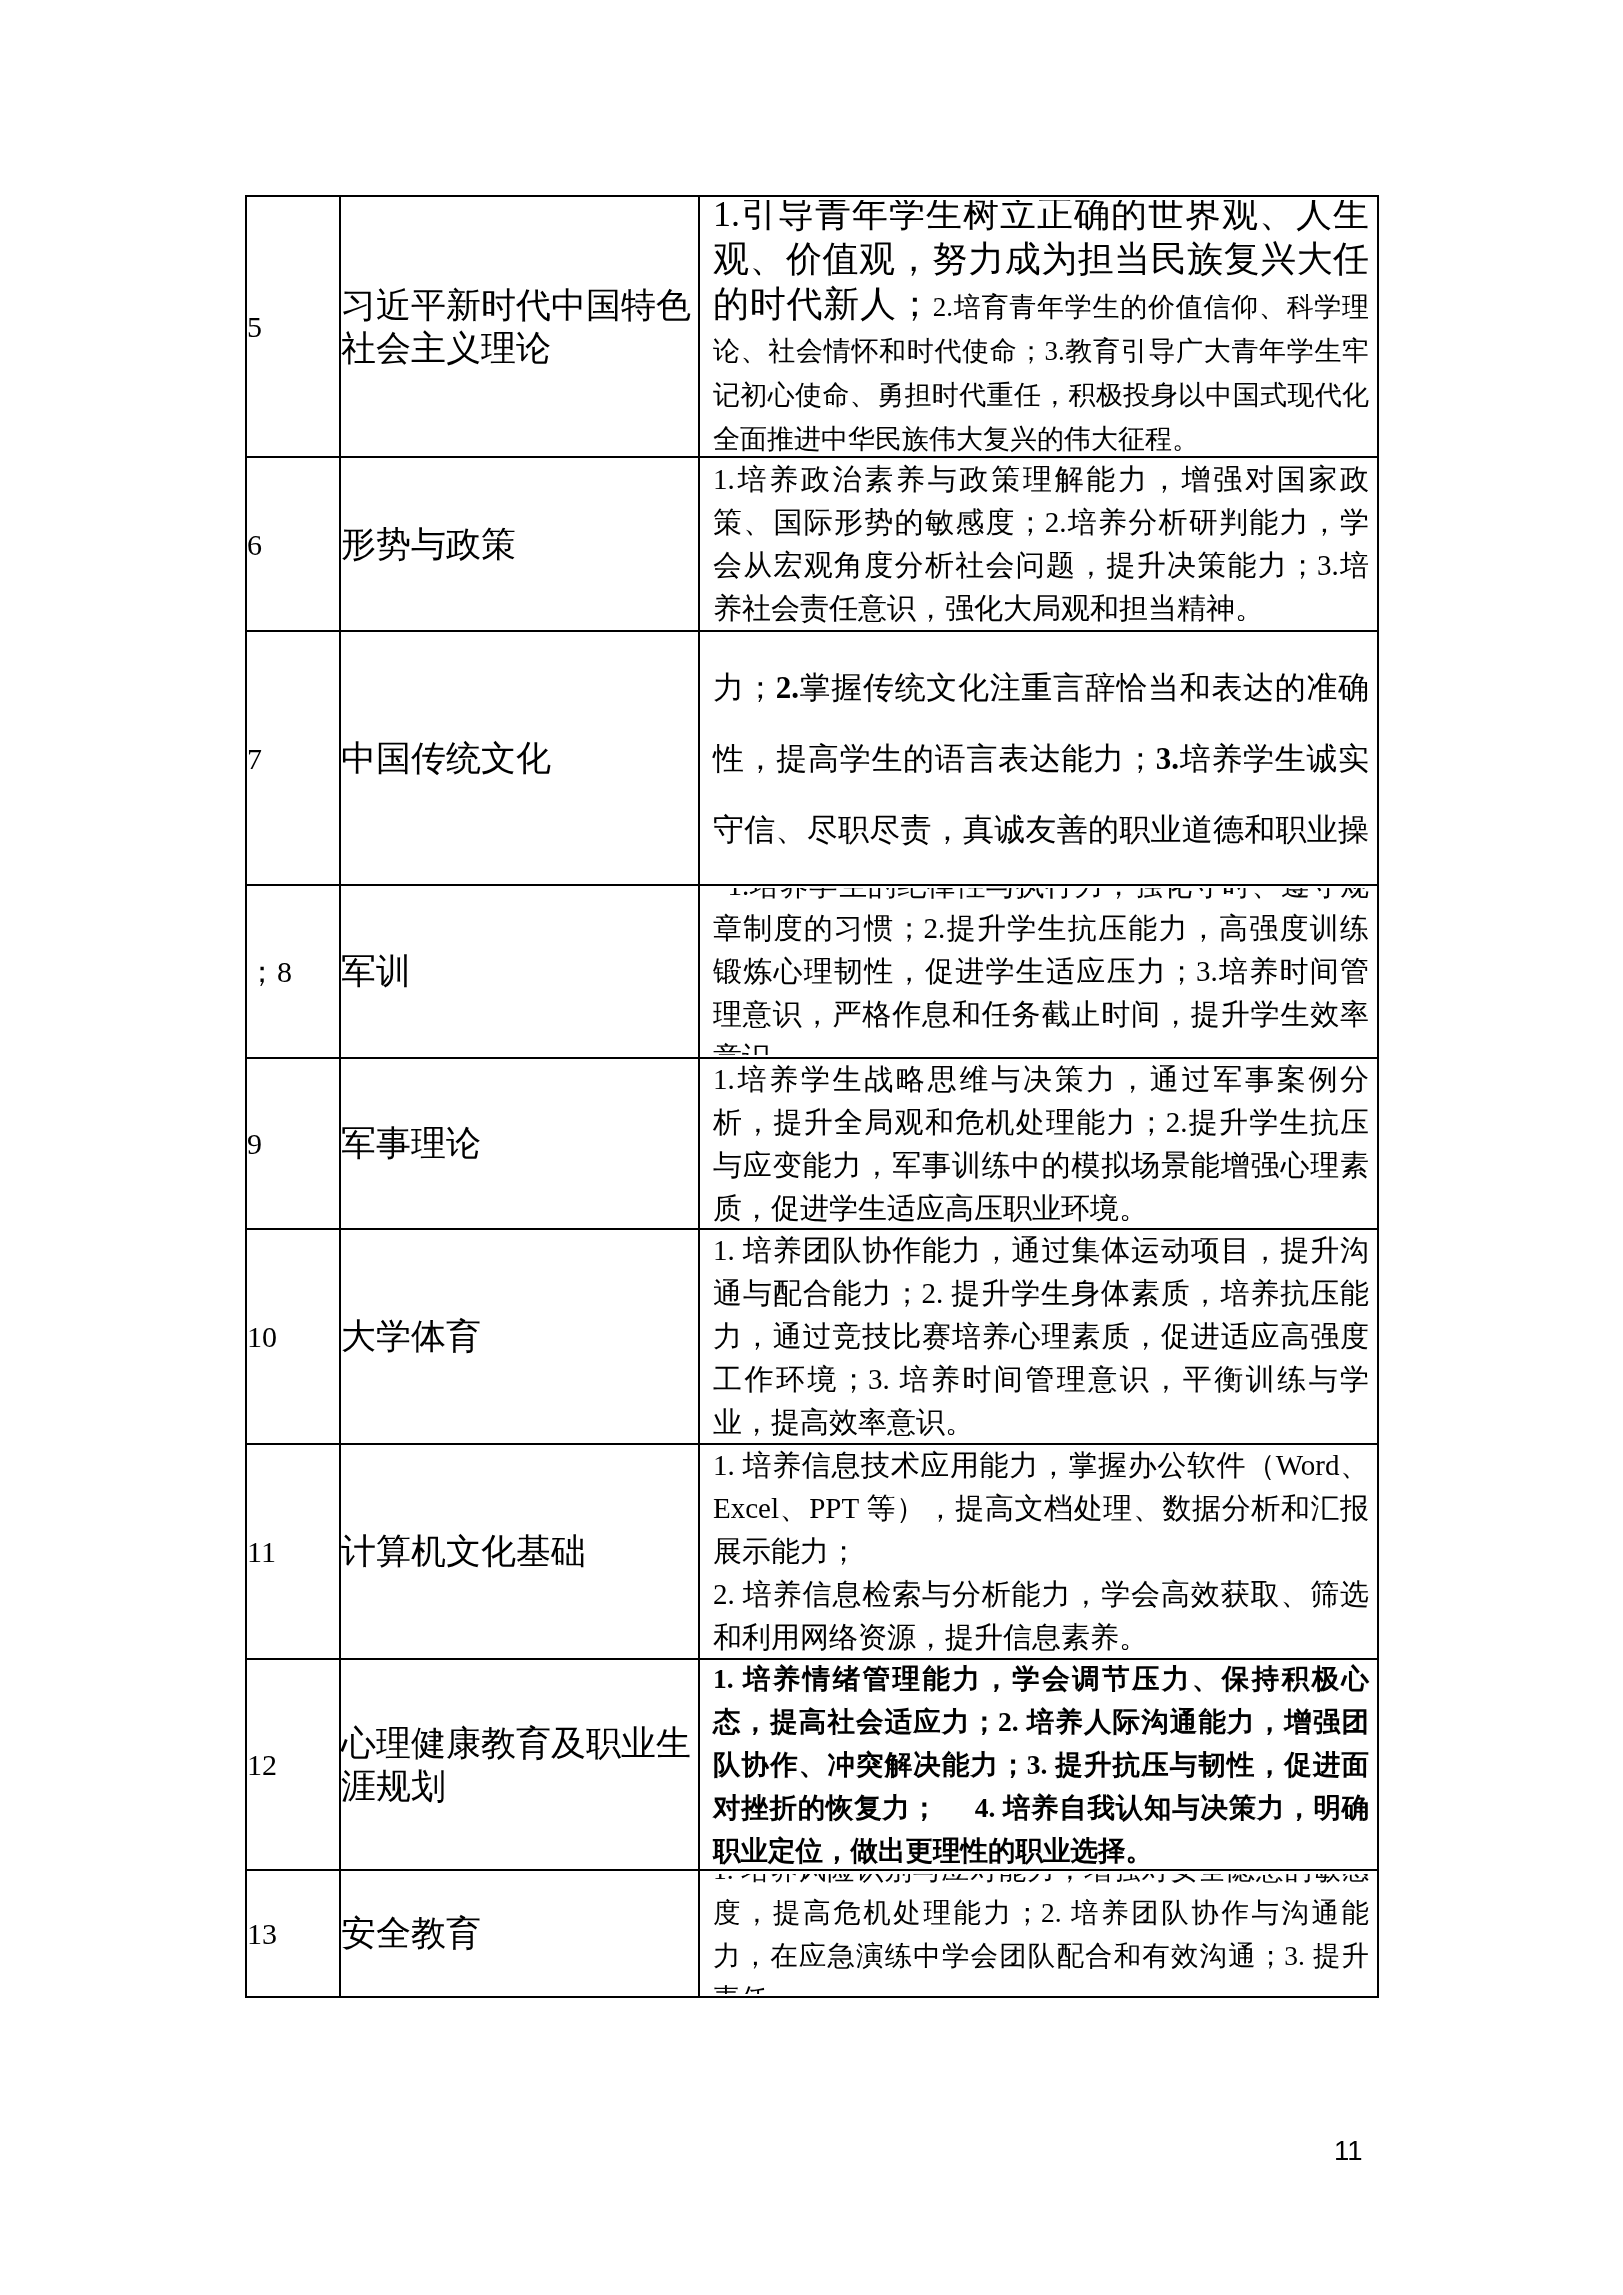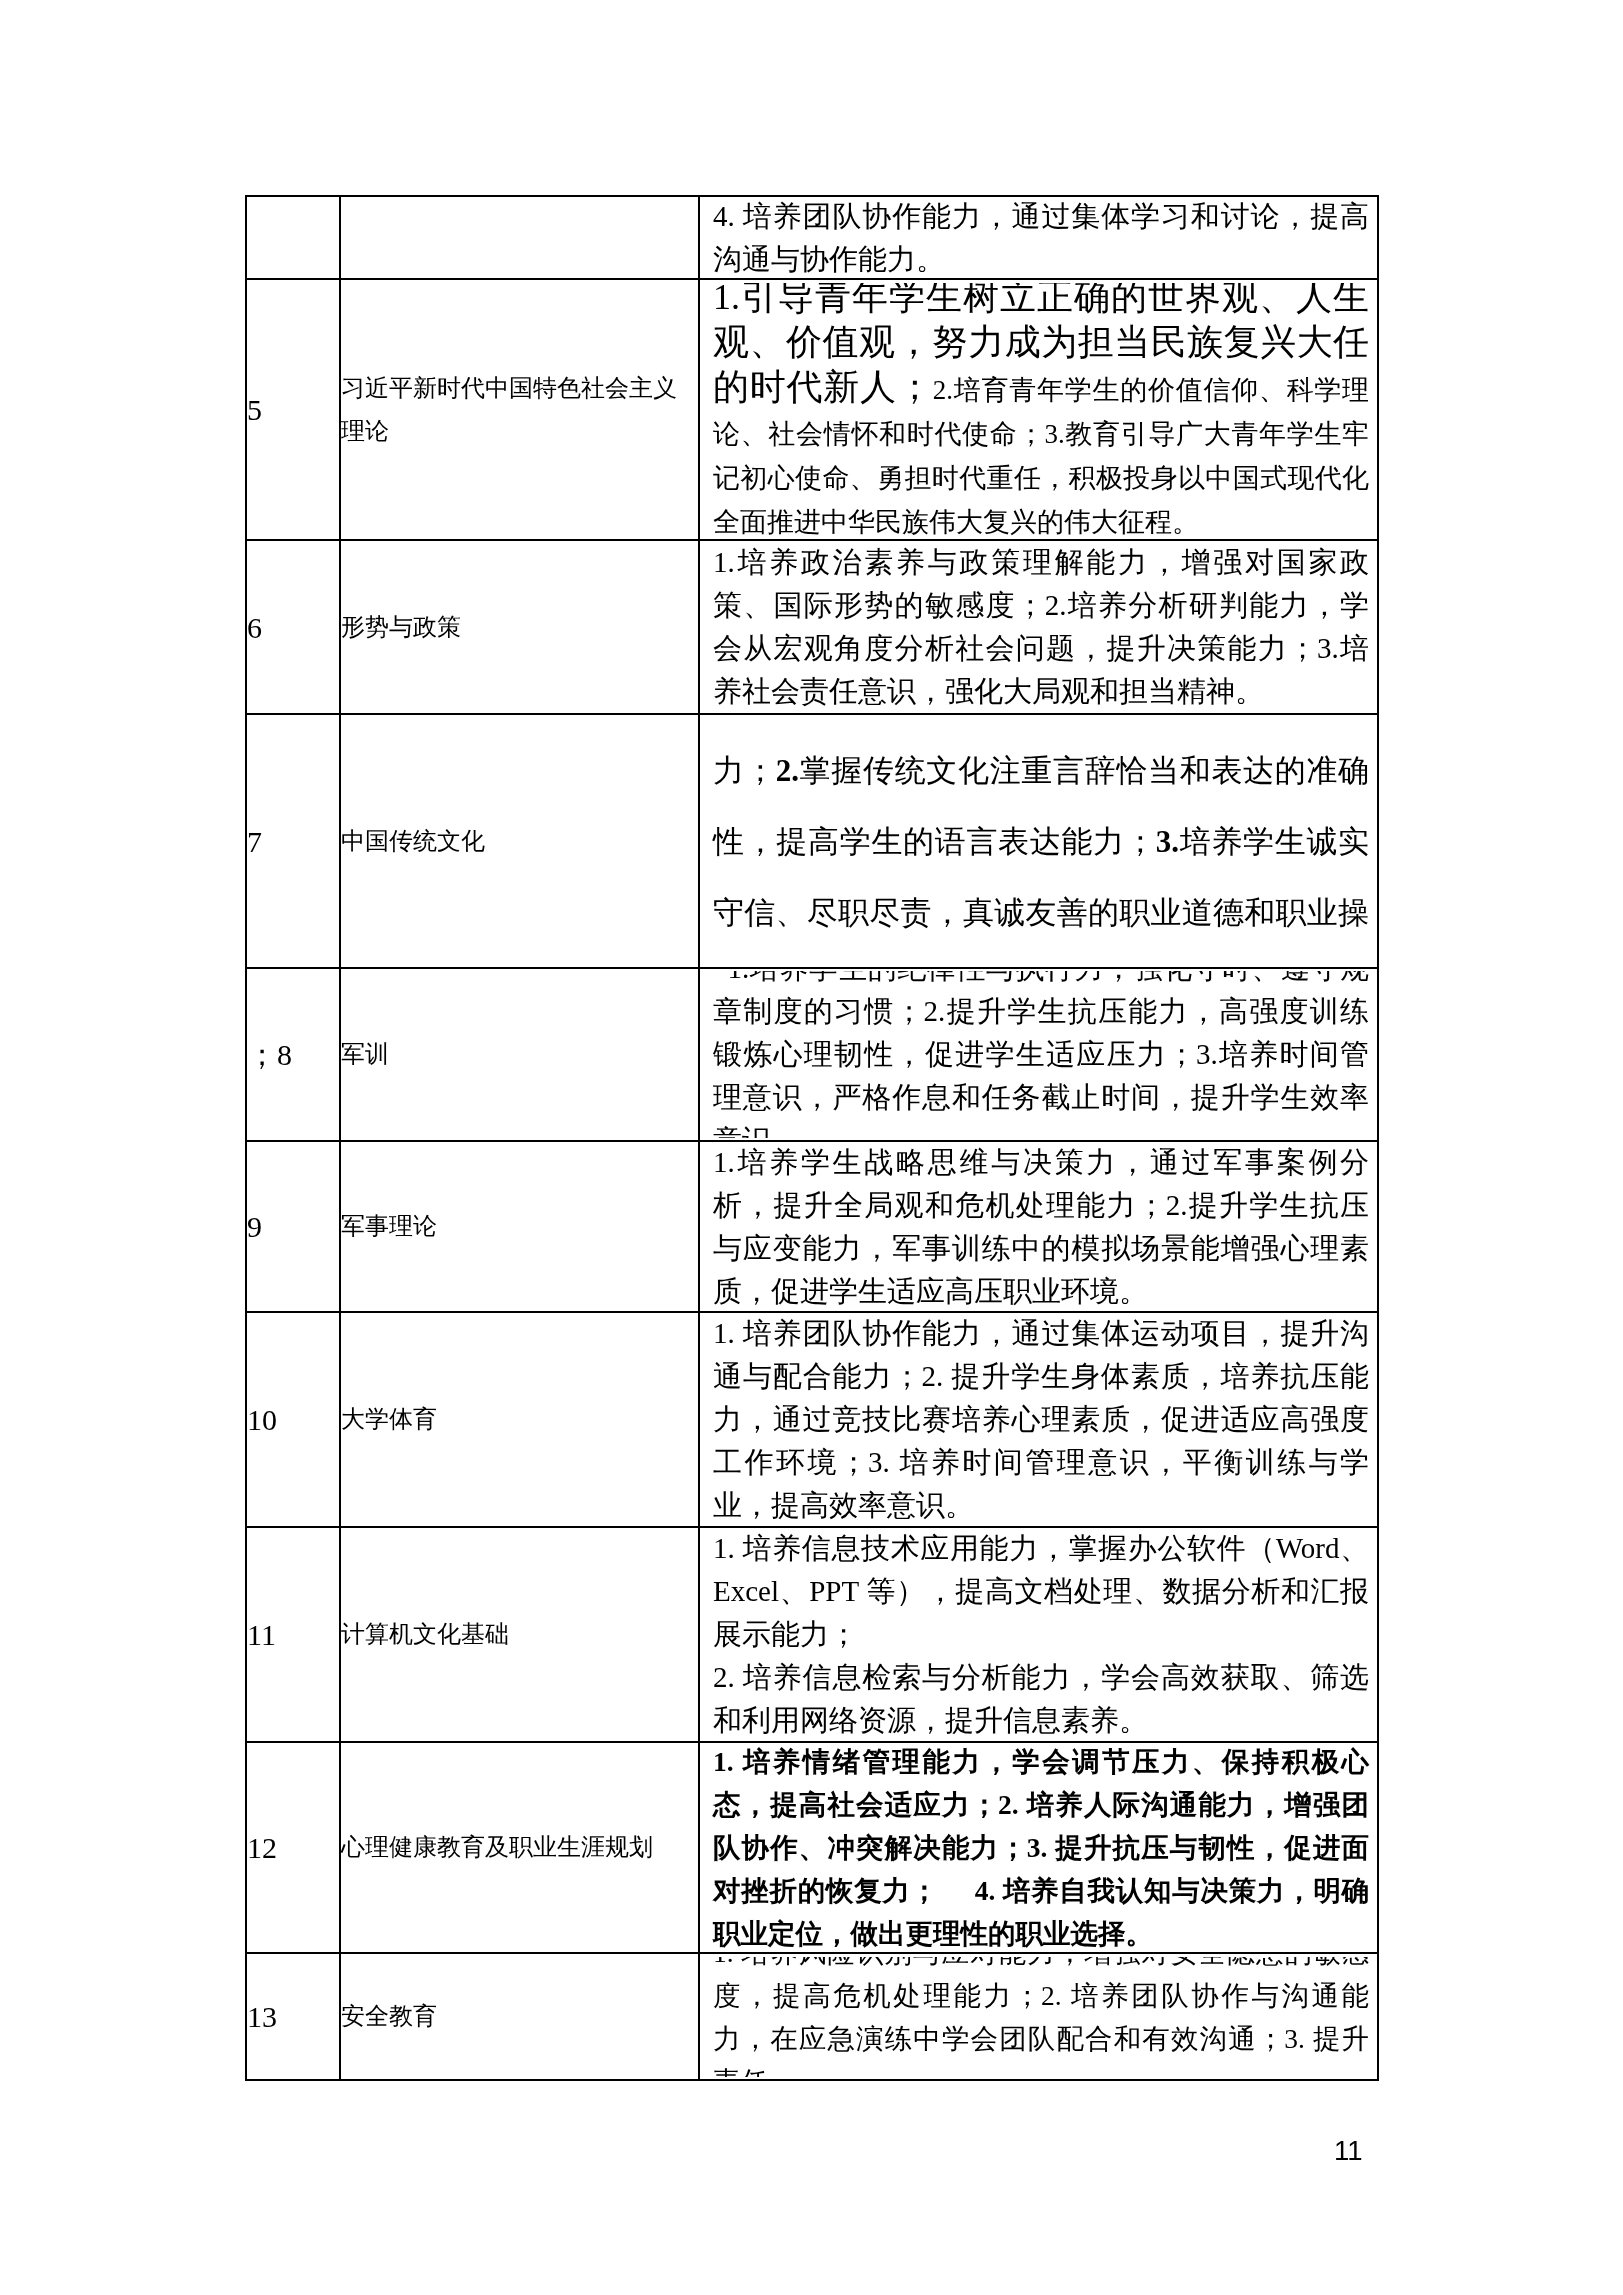--- a/index.html
+++ b/index.html
@@ -17,21 +17,21 @@
   }
   col.c1{width:94px;}
   col.c2{width:359px;}
   col.c3{width:679px;}
   table.doc-table td{
     border-left:2px solid #000;border-right:2px solid #000;
     border-top:2.6px solid #000;border-bottom:2.6px solid #000;
     vertical-align:middle;padding:0;overflow:hidden;
   }
   td.col-num{padding-left:14.4px;font-size:30px;line-height:39px;}
-  td.col-name{padding-left:15.7px;padding-right:7.9px;font-size:24px;line-height:43px;}
+  td.col-name{padding-left:15.7px;padding-right:7.9px;font-size:35px;line-height:43px;}
   .desc-wrap{
     display:flex;align-items:center;
     padding-left:13px;padding-right:7.9px;overflow:hidden;
   }
   .desc-block{
     font-size:29px;line-height:43px;
     text-align:justify;text-align-last:left;
     width:100%;
   }
   
@@ -51,29 +51,20 @@
 <body>
 
 <div class="page">
   <table class="doc-table">
     <colgroup>
         <col class="c1">
         <col class="c2">
         <col class="c3">
       </colgroup>
     <tbody id="table-body">
-        <tr style="height: 83px;">
-          <td class="col-num"></td>
-          <td class="col-name"></td>
-          <td class="col-desc">
-            <div class="desc-wrap" style="height: 77px;">
-              <div class="desc-block"><span>4. 培养团队协作能力，通过集体学习和讨论，提高沟通与协作能力。</span></div>
-            </div>
-          </td>
-        </tr>
         <tr style="height: 261px;">
           <td class="col-num">5</td>
           <td class="col-name">习近平新时代中国特色社会主义理论</td>
           <td class="col-desc mixed">
             <div class="desc-wrap" style="height: 254px;">
               <div class="desc-block"><span class="seg-small">1.引导青年学生树立正确的世界观、人生观、价值观，努力成为担当民族复兴大任的时代新人；</span><span class="seg-large">2.培育青年学生的价值信仰、科学理论、社会情怀和时代使命；3.教育引导广大青年学生牢记初心使命、勇担时代重任，积极投身以中国式现代化全面推进中华民族伟大复兴的伟大征程。</span></div>
             </div>
           </td>
         </tr>
         <tr style="height: 174px;">

